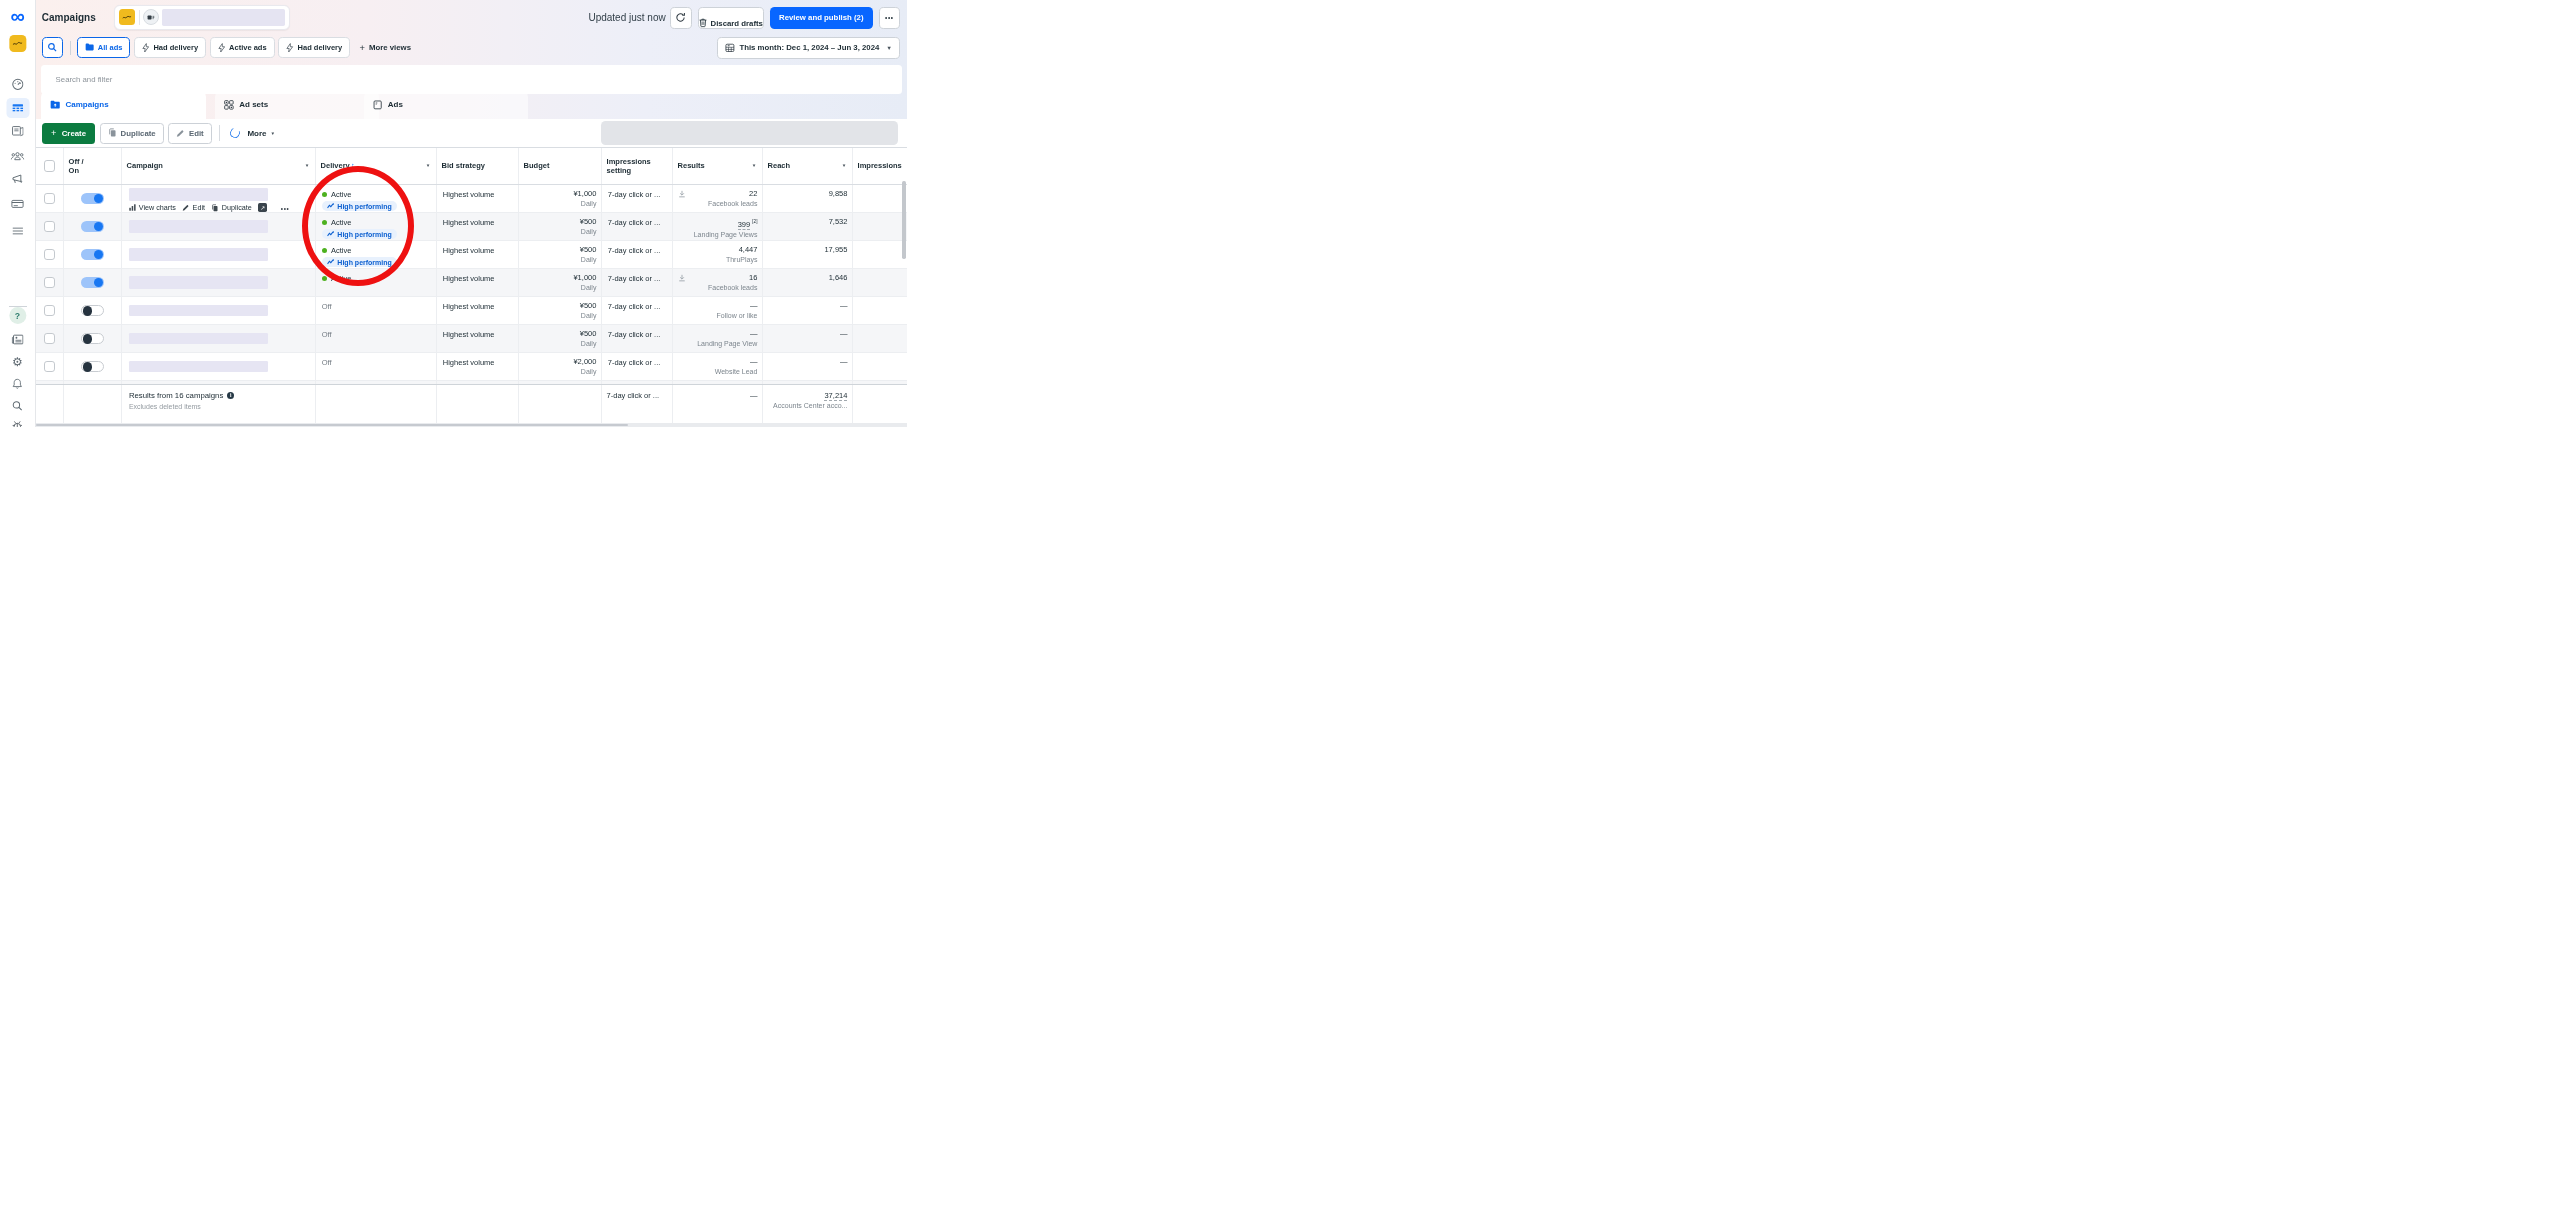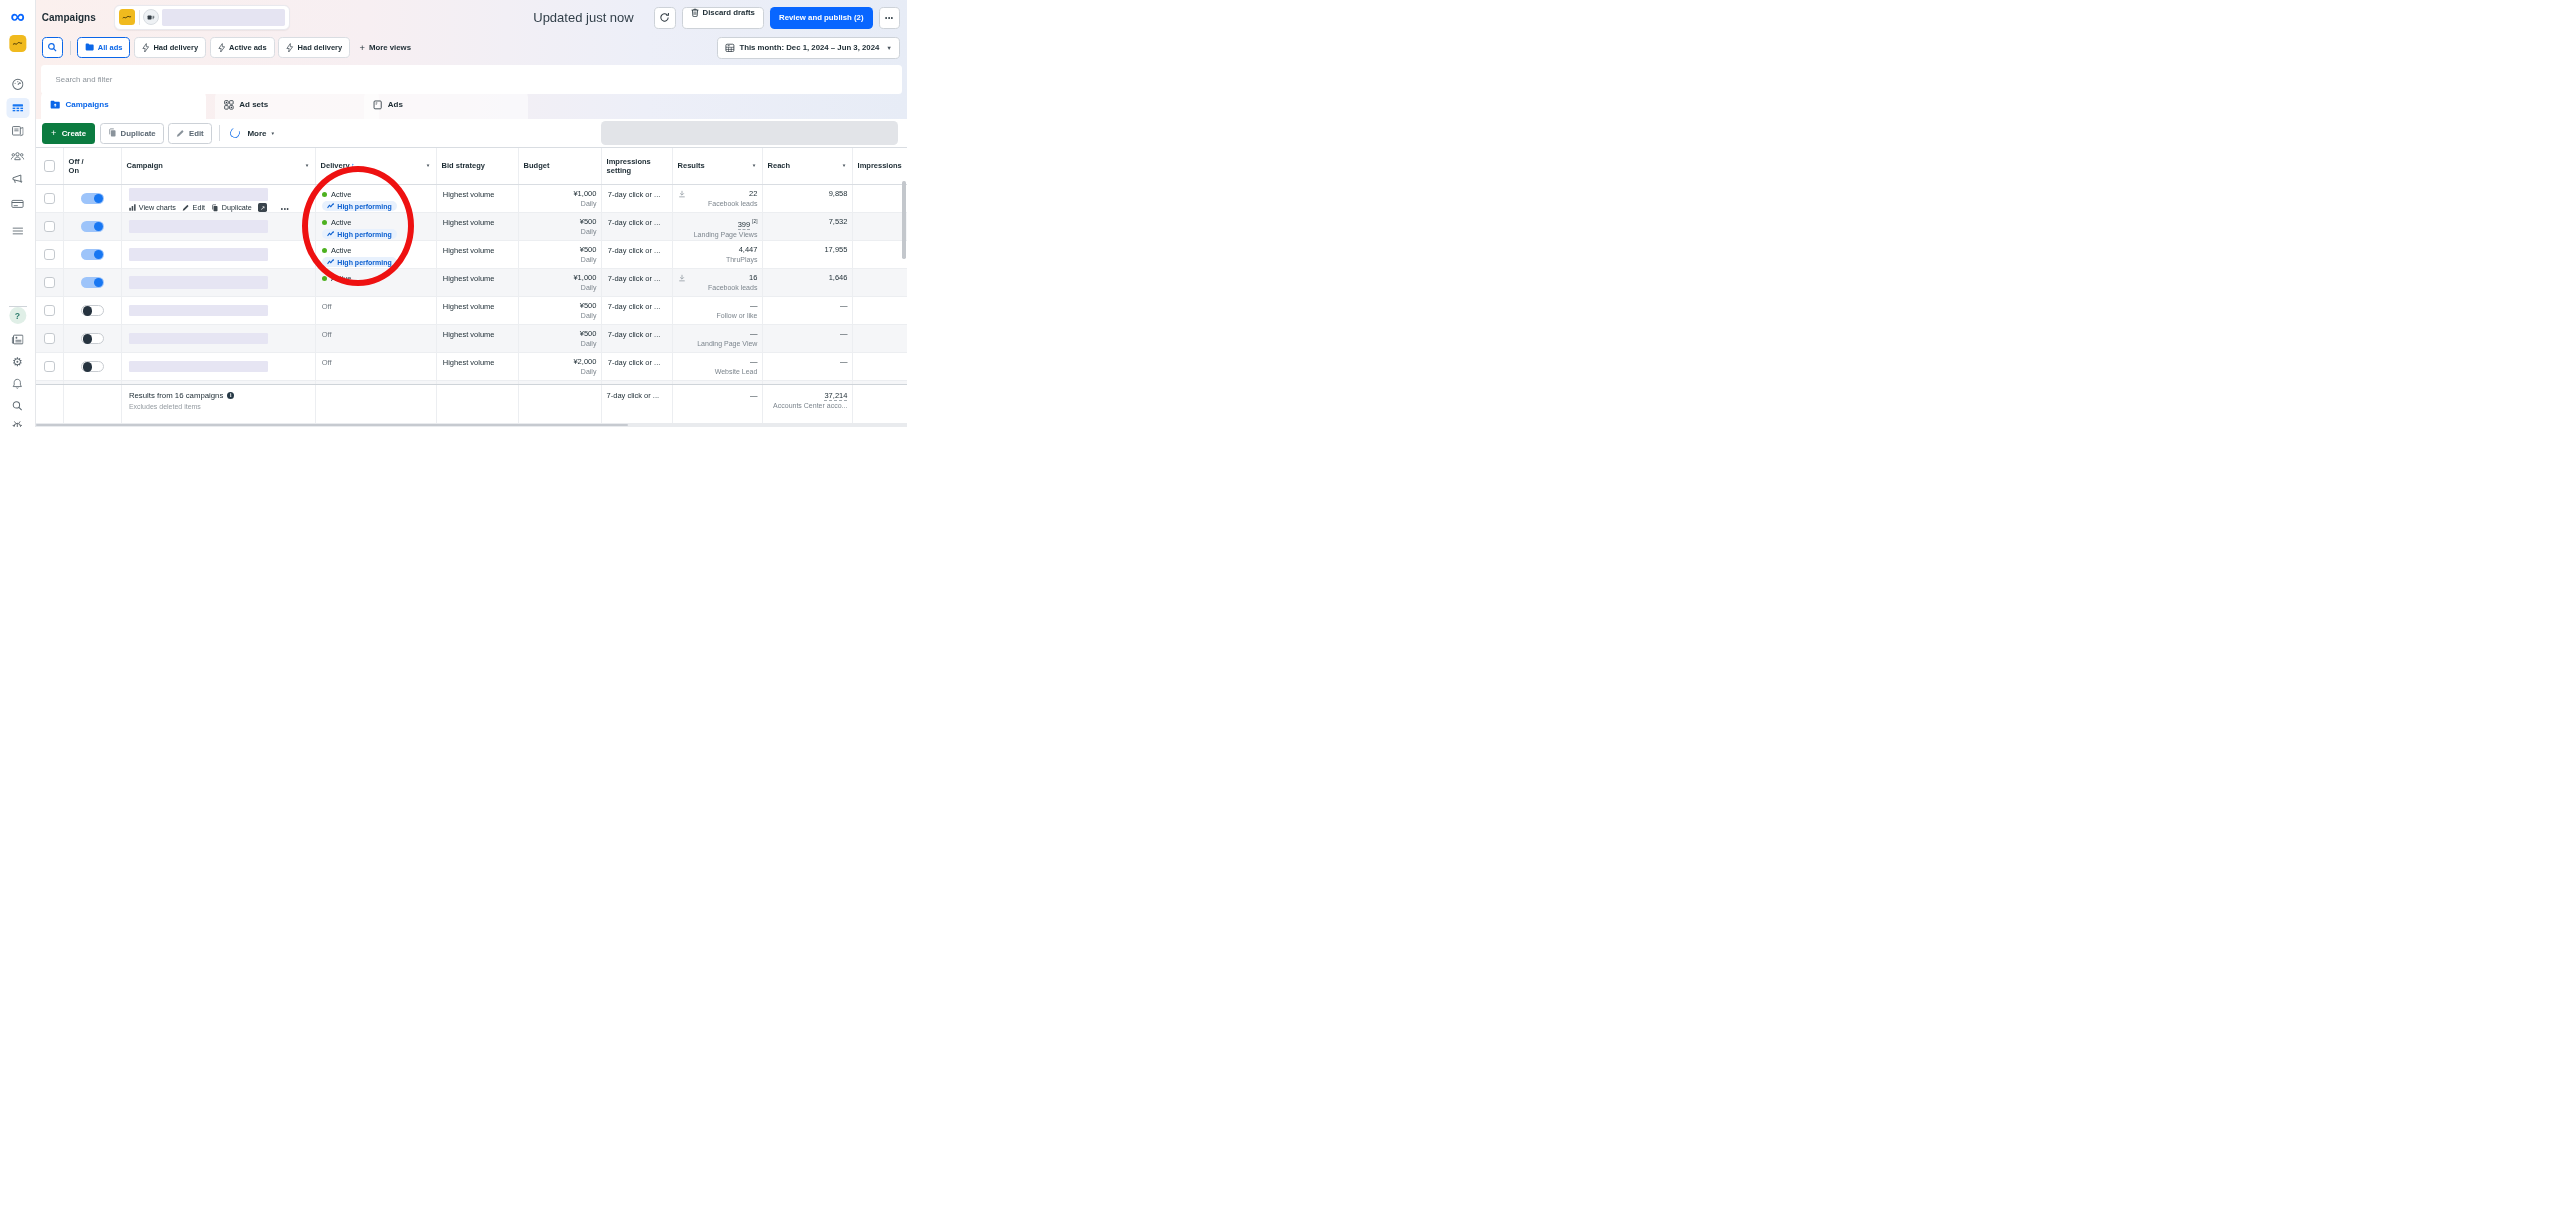--- a/index.html
+++ b/index.html
@@ -18,23 +18,23 @@
   
   .topchrome{position:absolute;left:36px;top:0;right:0;height:119px;background:linear-gradient(90deg,#fbf0ee 0%,#f7eff2 38%,#edeff8 70%,#e7ecf6 100%)}
   .row1{display:flex;align-items:center;height:35px;padding:0 7px 0 5.8px}
   .page-title{font-size:10px;font-weight:700}
   .account-pill{margin-left:18.5px;width:176px;height:25.4px;background:#fff;border:0.6px solid #e9e9ee;border-radius:5.8px;box-shadow:0 0.6px 1.2px rgba(0,0,0,.05);display:flex;align-items:center;padding:0 4px;gap:3.5px}
   .brand-sq{width:16px;height:16px;border-radius:3.5px;background:#f0ba1e;display:flex;align-items:center;justify-content:center;flex:0 0 auto}
   .pill-div{width:0.6px;height:15px;background:#e3e6ea}
   .acct-circle{width:16px;height:16px;border-radius:50%;background:#eef1f4;border:0.6px solid #d9dde2;display:flex;align-items:center;justify-content:center;flex:0 0 auto}
   .pill-redact{flex:1;height:17.3px;border-radius:1.7px;background:#e5e4f2}
   .r1-spacer{flex:1}
-  .updated{font-size:13px;color:#33404a;margin-right:20px}
+  .updated{font-size:10px;color:#33404a;margin-right:4px}
   .icon-btn{width:22px;height:22px;border:0.6px solid #cdd2d8;border-radius:4.6px;background:#fff;display:flex;align-items:center;justify-content:center}
-  .btn-secondary{height:22px;border:0.6px solid #cdd2d8;border-radius:4.6px;background:#fff;display:flex;align-items:flex-start;gap:4px;padding:0 8px;font-size:7.8px;font-weight:700;color:#1c2b33;margin-left:5.8px}
+  .btn-secondary{height:22px;border:0.6px solid #cdd2d8;border-radius:4.6px;background:#fff;display:flex;align-items:flex-end;gap:4px;padding:0 0;font-size:7.8px;font-weight:700;color:#1c2b33;margin-left:5.8px}
   .btn-primary{height:22px;border-radius:4.6px;background:#0866ff;color:#fff;display:flex;align-items:center;padding:0 9.3px;font-size:7.8px;font-weight:700;margin-left:5.8px}
   .more-sq{width:21.4px;height:22px;border:0.6px solid #cdd2d8;border-radius:4.6px;background:#fff;display:flex;align-items:center;justify-content:center;font-size:6.4px;letter-spacing:0.6px;color:#1c2b33;margin-left:5.8px}
 
   .row2{display:flex;align-items:center;height:25px;padding:0 7px 0 5.8px;gap:3.5px}
   .search-sq{width:21.4px;height:21.4px;border:0.9px solid #0a66e8;border-radius:4.6px;background:#fff;display:flex;align-items:center;justify-content:center}
   .vdiv{width:0.6px;height:14px;background:#cfd4da;margin:0 2.9px}
   .chip{height:21.4px;border:0.6px solid #d9dde2;border-radius:4.6px;background:#fff;display:flex;align-items:center;gap:4px;padding:0 7px;font-size:7.5px;font-weight:700;color:#1c2b33}
   .chip.active{border:0.9px solid #0a66e8;color:#0a66e8}
   .chip-ghost{display:flex;align-items:center;gap:4px;font-size:7.8px;font-weight:700;color:#1c2b33;padding:0 5.8px}
   .plus-g{font-size:9.3px;font-weight:400}

